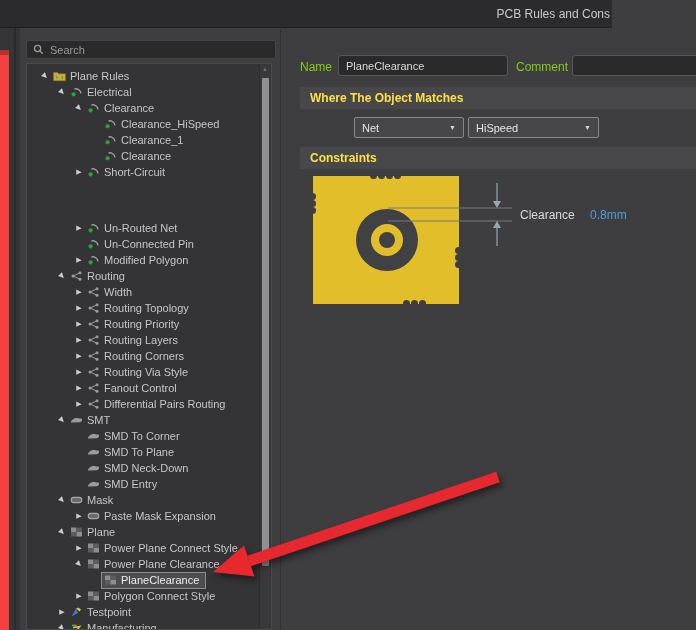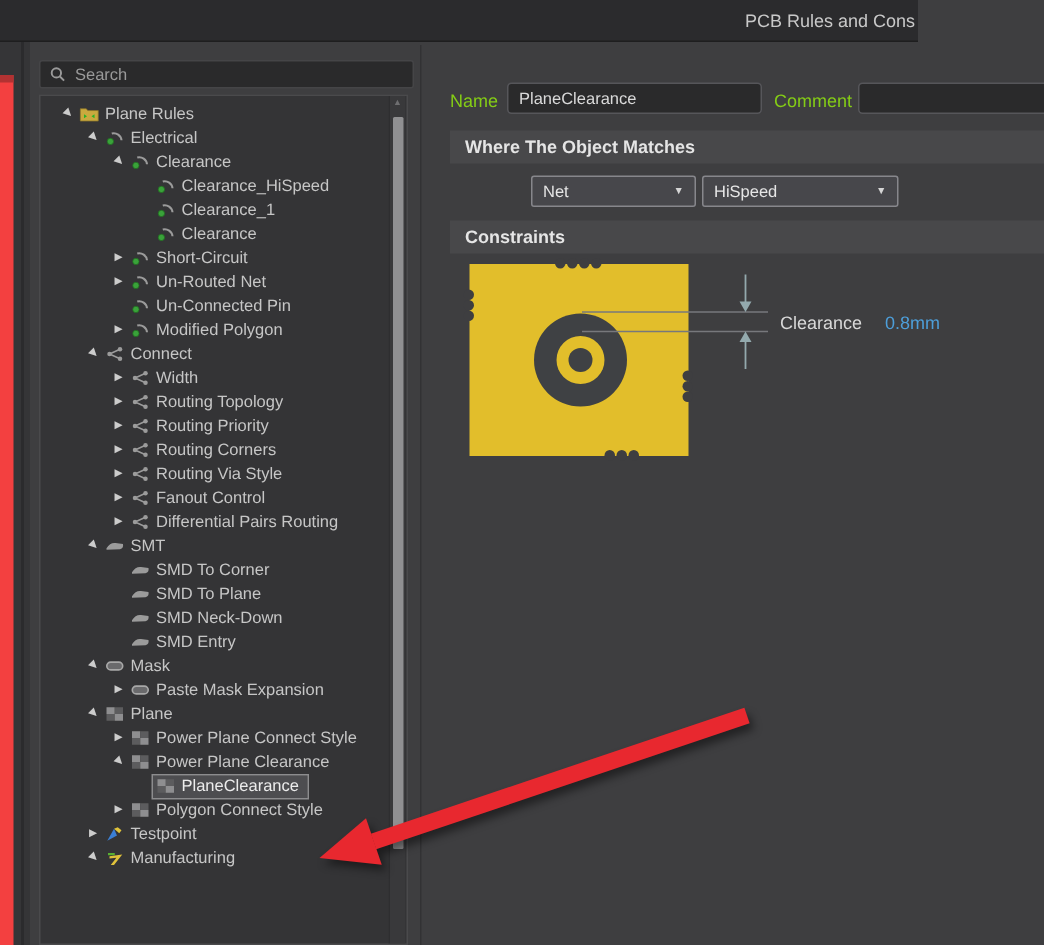--- a/index.html
+++ b/index.html
@@ -79,21 +79,21 @@
 
   
   .field-label { position:absolute; font-size:12px; color:#84cc16; }
   .text-input {
     position:absolute; height:21px; background:#2a2a2b;
     border:1px solid #56565a; border-radius:3px; color:#dadada;
     font-family:inherit; font-size:11px; padding:0 7px; outline:none;
   }
   .section-header {
     position:absolute; left:300px; width:396px; height:22px;
-    background:#48484a; color:#e5e5e5; font-weight:bold; font-size:12px;
+    background:#48484a; color:#fde047; font-weight:bold; font-size:12px;
     line-height:22px; padding-left:10px;
   }
   .dropdown {
     position:absolute; height:21px; background:#47474b;
     border:1px solid #87878c; border-radius:2px; color:#e6e6e6;
     display:flex; align-items:center; font-size:11px; padding:0 7px;
     cursor:default;
     margin-left:41px;
   }
   .dropdown .dd-text { flex:1; }
@@ -232,21 +232,21 @@
         <span class="row-content">
           <span class="tree-icon">
             <svg viewBox="0 0 13 12">
               <path d="M4.5 3 A 5.2 5.2 0 0 1 11 7.5" stroke="#9b9b9b" fill="none" stroke-width="1.4"></path>
               <circle cx="3.6" cy="8.3" r="2.1" fill="#3aa23a" stroke="#1f6e1f" stroke-width="0.5"></circle>
             </svg>
           </span>
           <span class="tree-label">Short-Circuit</span>
         </span>
       </div>
-      <div class="tree-row" style="padding-left: 46px;">
+      <div class="tree-row" style="padding-left: 46px; margin-top: 40px;">
         <span class="twisty collapsed">▶</span>
         <span class="row-content">
           <span class="tree-icon">
             <svg viewBox="0 0 13 12">
               <path d="M4.5 3 A 5.2 5.2 0 0 1 11 7.5" stroke="#9b9b9b" fill="none" stroke-width="1.4"></path>
               <circle cx="3.6" cy="8.3" r="2.1" fill="#3aa23a" stroke="#1f6e1f" stroke-width="0.5"></circle>
             </svg>
           </span>
           <span class="tree-label">Un-Routed Net</span>
         </span>
@@ -279,21 +279,21 @@
         <span class="twisty expanded">▶</span>
         <span class="row-content">
           <span class="tree-icon">
             <svg viewBox="0 0 13 12">
               <path d="M3 6 L10 2.8 M3 6 L10 9.2" stroke="#9b9b9b" stroke-width="1"></path>
               <circle cx="3" cy="6" r="1.5" fill="#9b9b9b"></circle>
               <circle cx="10" cy="2.8" r="1.5" fill="#9b9b9b"></circle>
               <circle cx="10" cy="9.2" r="1.5" fill="#9b9b9b"></circle>
             </svg>
           </span>
-          <span class="tree-label">Connect</span>
+          <span class="tree-label">Routing</span>
         </span>
       </div>
       <div class="tree-row" style="padding-left: 46px;">
         <span class="twisty collapsed">▶</span>
         <span class="row-content">
           <span class="tree-icon">
             <svg viewBox="0 0 13 12">
               <path d="M3 6 L10 2.8 M3 6 L10 9.2" stroke="#9b9b9b" stroke-width="1"></path>
               <circle cx="3" cy="6" r="1.5" fill="#9b9b9b"></circle>
               <circle cx="10" cy="2.8" r="1.5" fill="#9b9b9b"></circle>
@@ -322,20 +322,34 @@
         <span class="row-content">
           <span class="tree-icon">
             <svg viewBox="0 0 13 12">
               <path d="M3 6 L10 2.8 M3 6 L10 9.2" stroke="#9b9b9b" stroke-width="1"></path>
               <circle cx="3" cy="6" r="1.5" fill="#9b9b9b"></circle>
               <circle cx="10" cy="2.8" r="1.5" fill="#9b9b9b"></circle>
               <circle cx="10" cy="9.2" r="1.5" fill="#9b9b9b"></circle>
             </svg>
           </span>
           <span class="tree-label">Routing Priority</span>
+        </span>
+      </div>
+      <div class="tree-row" style="padding-left: 46px;">
+        <span class="twisty collapsed">▶</span>
+        <span class="row-content">
+          <span class="tree-icon">
+            <svg viewBox="0 0 13 12">
+              <path d="M3 6 L10 2.8 M3 6 L10 9.2" stroke="#9b9b9b" stroke-width="1"></path>
+              <circle cx="3" cy="6" r="1.5" fill="#9b9b9b"></circle>
+              <circle cx="10" cy="2.8" r="1.5" fill="#9b9b9b"></circle>
+              <circle cx="10" cy="9.2" r="1.5" fill="#9b9b9b"></circle>
+            </svg>
+          </span>
+          <span class="tree-label">Routing Layers</span>
         </span>
       </div>
       <div class="tree-row" style="padding-left: 46px;">
         <span class="twisty collapsed">▶</span>
         <span class="row-content">
           <span class="tree-icon">
             <svg viewBox="0 0 13 12">
               <path d="M3 6 L10 2.8 M3 6 L10 9.2" stroke="#9b9b9b" stroke-width="1"></path>
               <circle cx="3" cy="6" r="1.5" fill="#9b9b9b"></circle>
               <circle cx="10" cy="2.8" r="1.5" fill="#9b9b9b"></circle>

